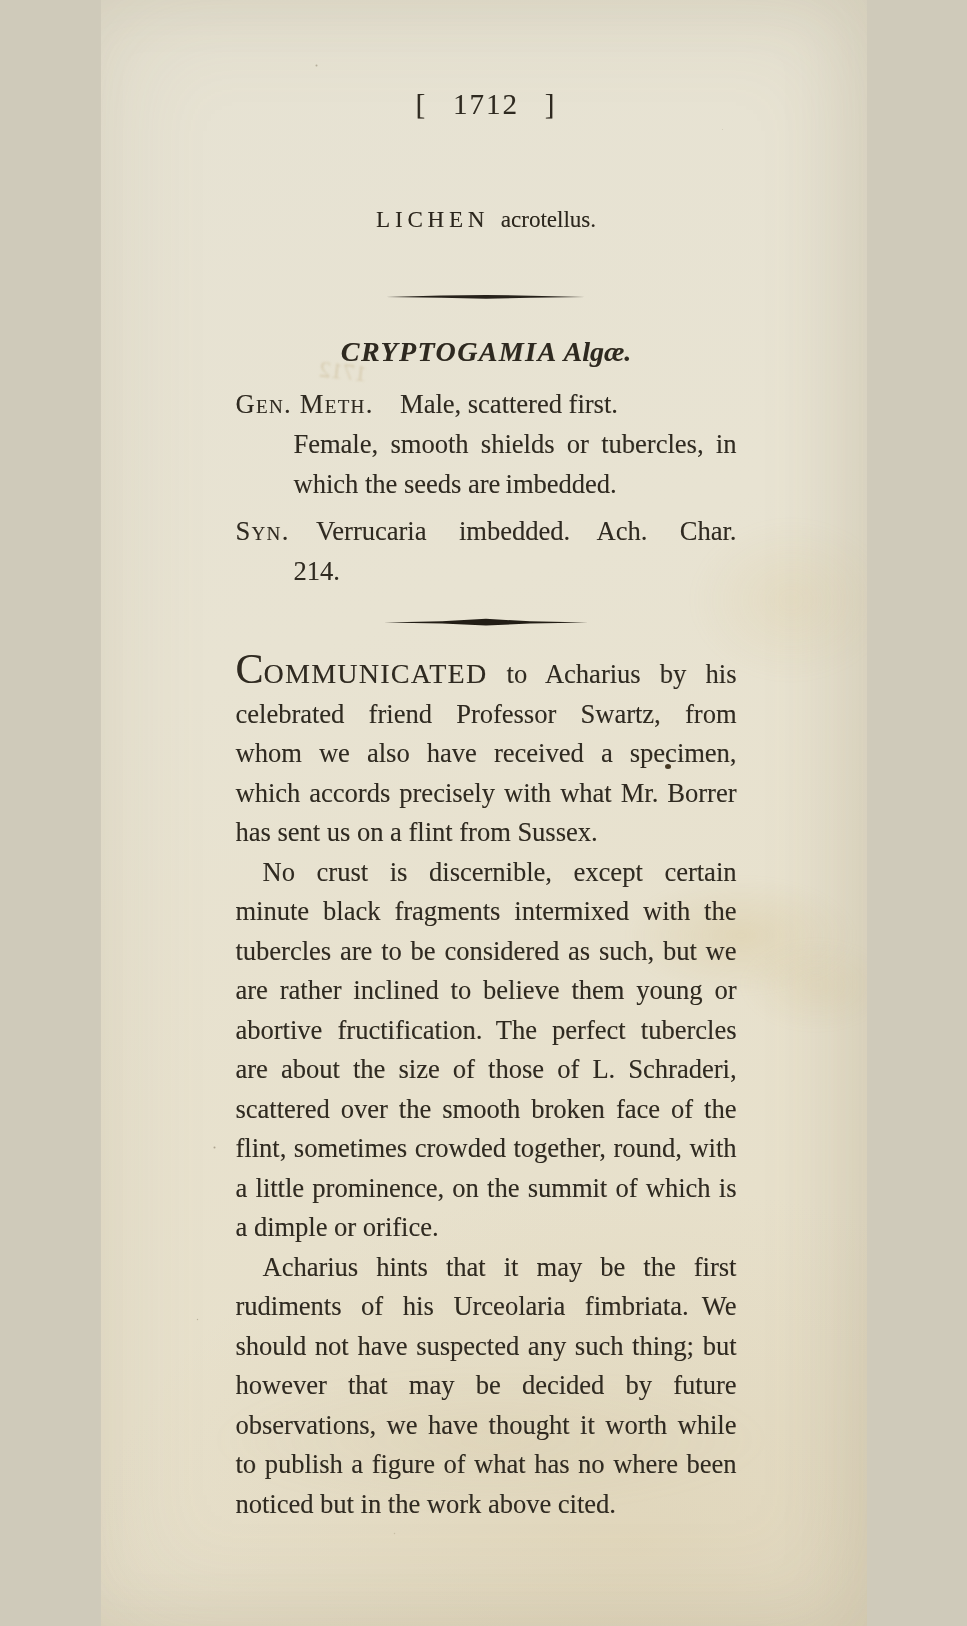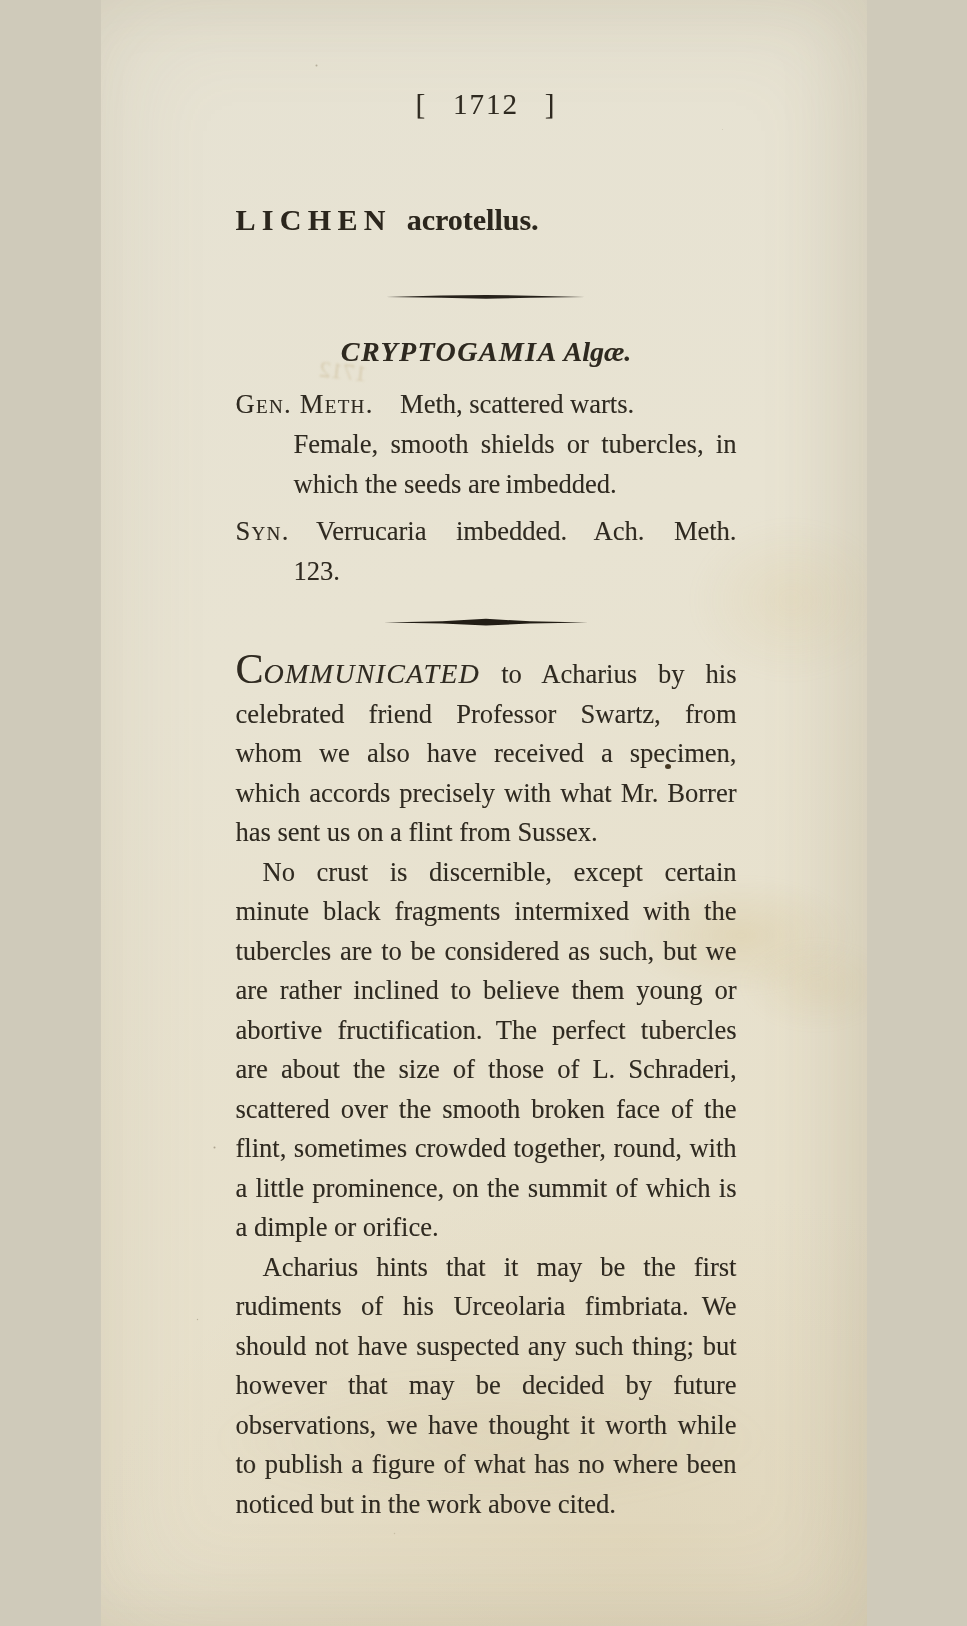--- a/index.html
+++ b/index.html
@@ -27,23 +27,23 @@
     padding-top: 84px;
     text-align: center;
     font-size: 29px;
     line-height: 40px;
     letter-spacing: 2px;
     color: #2e2920;
   }
 
   .title {
     margin: 74px 0 0 0;
-    text-align: left;
-    font-size: 30px;
-    font-weight: bold;
+    text-align: center;
+    font-size: 23px;
+    font-weight: normal;
     line-height: 44px;
     color: #2b261d;
   }
   .title .seg-spaced { letter-spacing: 0.21em; }
 
   .common-name {
     margin: 14px 0 0 0;
     text-align: center;
     font-size: 30px;
     font-weight: normal;
@@ -85,21 +85,21 @@
     line-height: 39.5px;
     text-align: justify;
     margin: 0;
   }
   .para.indent { text-indent: 27px; }
 
   .seg-normal { }
   .seg-italic { }
   .seg-smallcaps { font-variant: small-caps; letter-spacing: 0.05em; }
   .seg-initial { font-size: 42px; line-height: 0; }
-  .seg-caps { font-size: 28px; letter-spacing: 0.045em; font-style: italic; }
+  .seg-caps { font-size: 28px; letter-spacing: 0.045em; }
 
   .content, .pagenum, .title, .common-name, .classification, .entry, .para {
     text-shadow: 0.3px 0.3px 0.6px rgba(52,42,28,0.30);
   }
 
   
   .ghost {
     position: absolute;
     left: 218px; top: 358px;
     font-size: 24px;
@@ -164,22 +164,22 @@
 
     <div class="rule-wrap">
       <svg width="200" height="10" viewBox="0 0 200 10">
         <polygon points="0,5.1 55,3.6 100,2.9 145,3.7 199,5.1 145,5.7 100,6.7 55,5.8" fill="#26211a"></polygon>
       </svg>
     </div>
 
     <div class="classification"><span class="seg-spaced">CRYPTOGAMIA</span><span class="seg-italic"> Algæ.</span></div>
 
     <div class="entries">
-      <p class="entry"><span class="seg-smallcaps">Gen. Meth.</span><span class="seg-normal">  Meth, scattered warts.</span><br><span class="seg-normal">Female, smooth shields or tubercles, in which the seeds are imbedded.</span></p>
-      <p class="entry"><span class="seg-smallcaps">Syn.</span><span class="seg-normal">  Verrucaria imbedded.  </span><span class="seg-italic">Ach. Meth.</span><span class="seg-normal"> 123.</span></p>
+      <p class="entry"><span class="seg-smallcaps">Gen. Meth.</span><span class="seg-normal">  Male, scattered first.</span><br><span class="seg-normal">Female, smooth shields or tubercles, in which the seeds are imbedded.</span></p>
+      <p class="entry"><span class="seg-smallcaps">Syn.</span><span class="seg-normal">  Verrucaria imbedded.  </span><span class="seg-italic">Ach. Char.</span><span class="seg-normal"> 214.</span></p>
     </div>
 
     <div class="rule-wrap second">
       <svg width="205" height="11" viewBox="0 0 205 11">
         <polygon points="0,5.6 58,4.3 102,1.8 146,4.3 204,5.4 146,6.4 102,8.6 58,6.5" fill="#221d15"></polygon>
       </svg>
     </div>
 
     <div class="paras">
       <p class="para"><span class="seg-initial">C</span><span class="seg-caps">OMMUNICATED</span><span class="seg-normal"> to Acharius by his celebrated friend Professor Swartz, from whom we also have received a specimen, which accords precisely with what Mr. Borrer has sent us on a flint from Sussex.</span></p>

